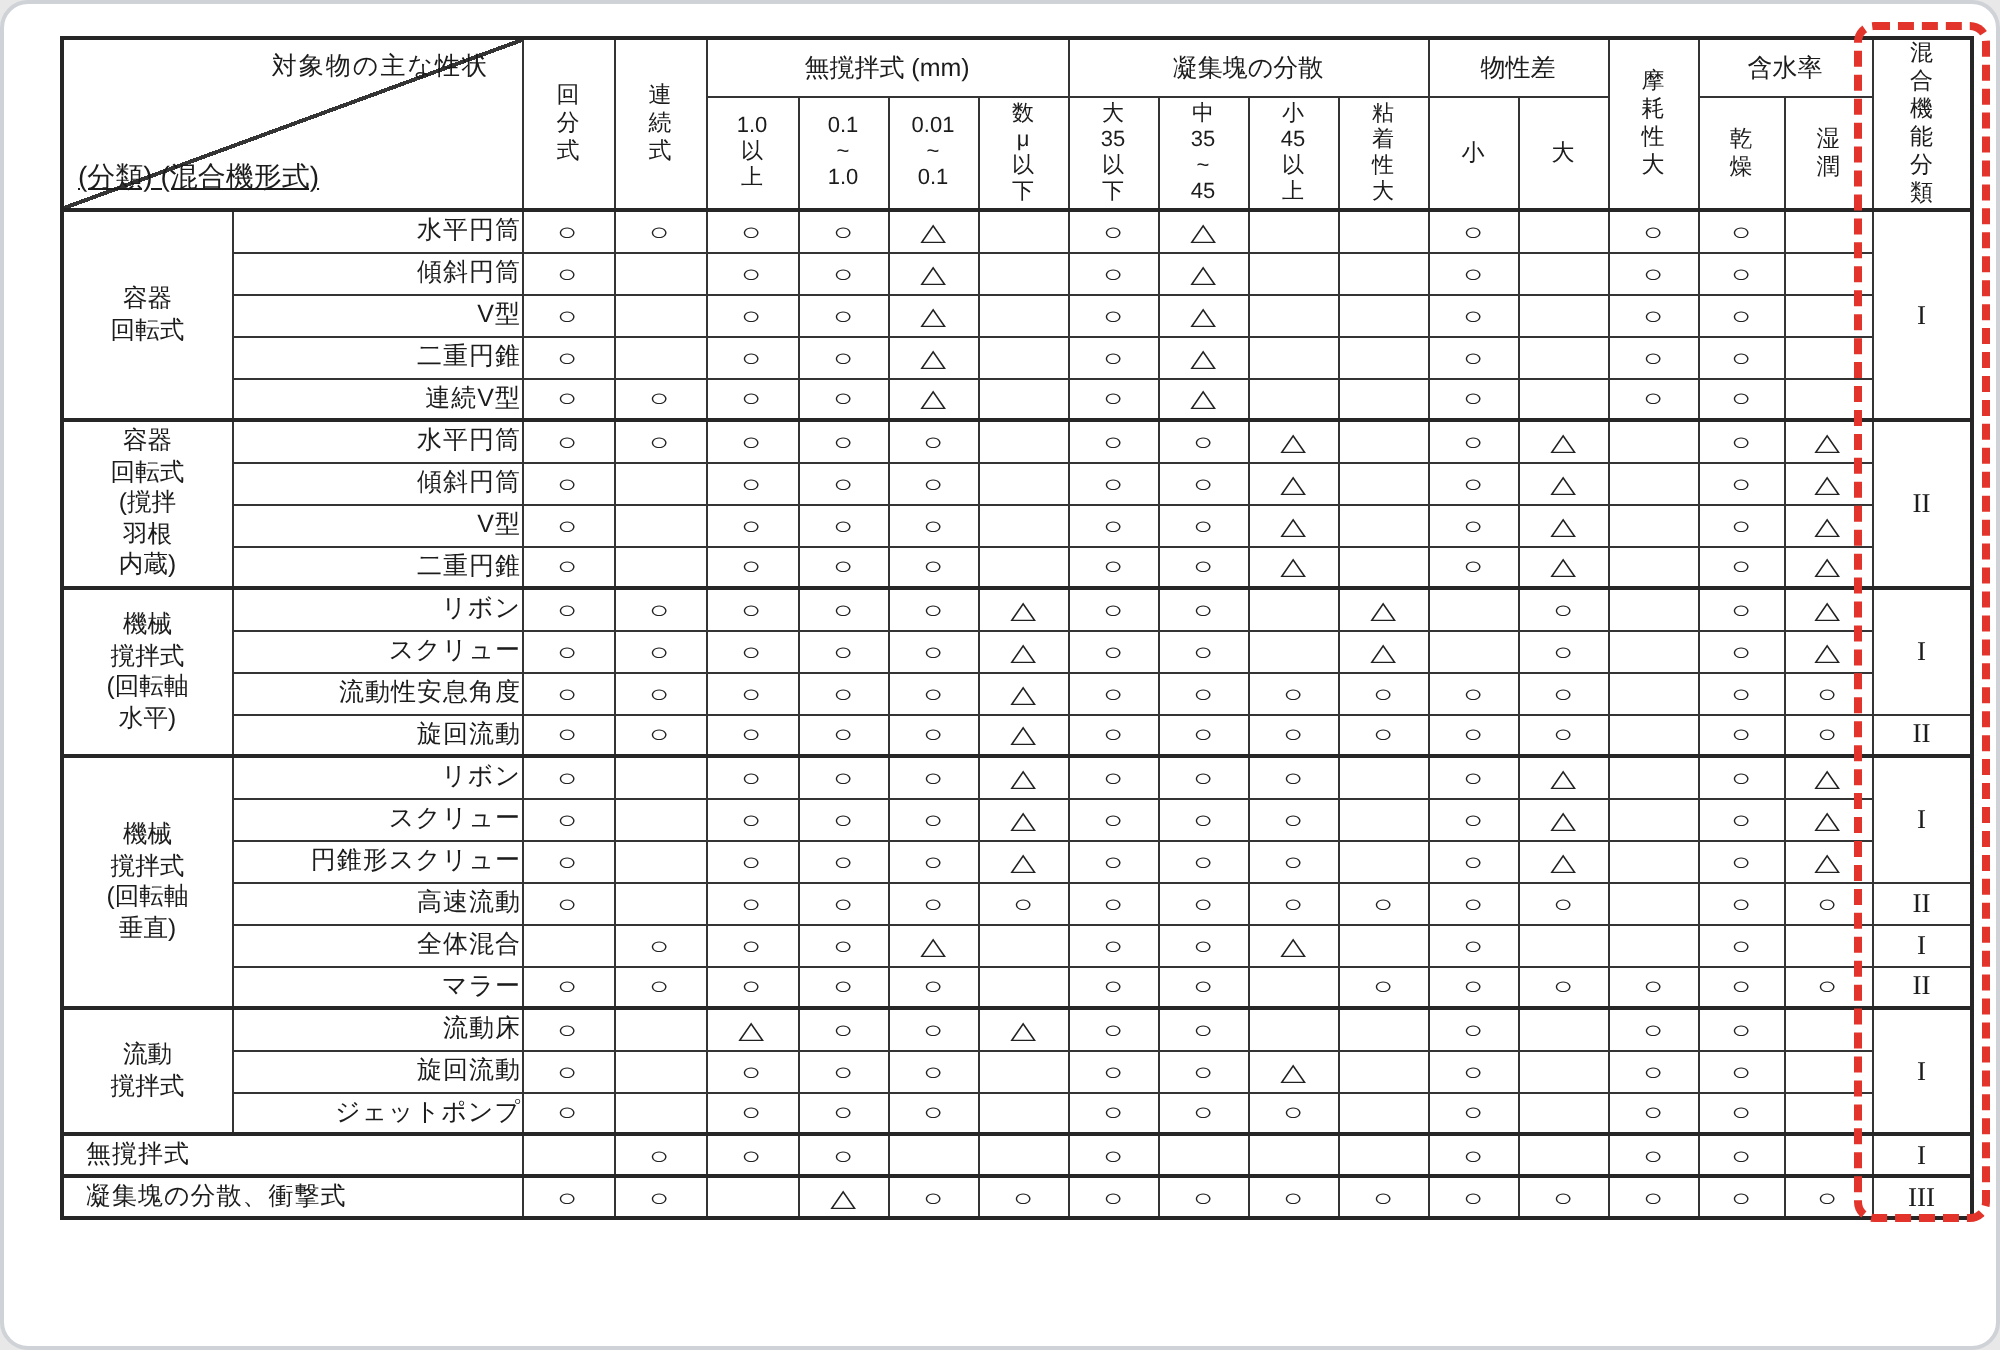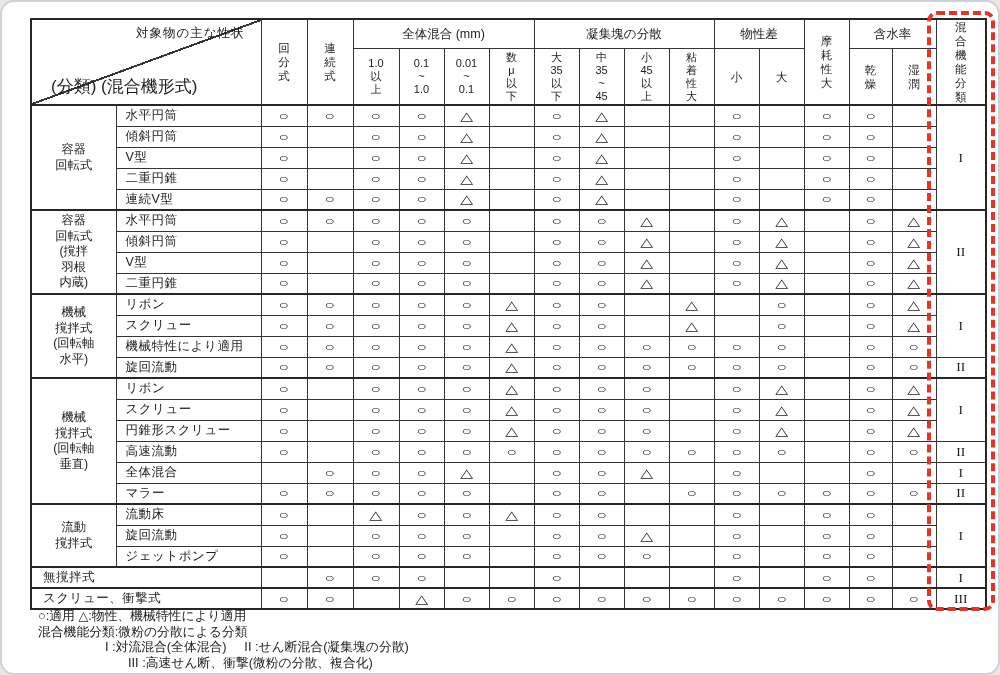--- a/index.html
+++ b/index.html
@@ -11,31 +11,31 @@
   table.main { border-collapse:collapse; table-layout:fixed; position:absolute; left:28px; top:16px; border:2px solid #262626; }
   th, td { border:1px solid #343434; padding:0; text-align:center; vertical-align:middle; font-weight:normal; overflow:hidden; }
   thead tr.h1 th { height:28px; font-size:12.5px; }
   thead tr.h2 th { height:55px; }
   tbody tr { height:21px; }
   tr.gstart th, tr.gstart td { border-top:2px solid #262626; }
   .vh div { font-size:11px; line-height:1.18; }
   .vh3 div { font-size:11.5px; line-height:1.22; }
   .glabel { font-size:12.3px; }
   .glabel div { line-height:1.26; }
-  .mlabel { text-align:left; padding-left:9px; font-size:12.5px; letter-spacing:0.5px; }
+  .mlabel { text-align:right; padding-left:9px; font-size:12.5px; letter-spacing:0.5px; }
   .fulllabel { text-align:left; padding-left:11px; font-size:12.5px; letter-spacing:0.5px; }
   .mc { font-size:12px; }
   .mark { display:inline-block; transform:scale(1.4,1); font-size:12px; color:#222; }
   .ccell { font-family:"Liberation Serif","DejaVu Serif",serif; font-size:13.5px; }
   .diag {
     position:relative;
     background:linear-gradient(to bottom right, transparent calc(50% - 1px), #343434 calc(50% - 1px), #343434 calc(50% + 1px), transparent calc(50% + 1px));
   }
   .dtop { position:absolute; top:5px; right:16px; font-size:12.5px; letter-spacing:1px; }
-  .dbot { position:absolute; bottom:6px; left:19px; font-size:17px; }
+  .dbot { position:absolute; bottom:6px; left:7px; font-size:14px;text-decoration:underline; }
   .hbox {
     position:absolute; left:925px; top:9px; width:68px; height:600px; box-sizing:border-box;
     border:4px dashed #e3342b; border-radius:10px; pointer-events:none;
   }
   .legend { position:absolute; left:36px; top:606px; font-size:12.8px; line-height:15.5px; white-space:pre; color:#222; }
   .legend .lg2 { margin-left:67px; }
   .legend .lg3 { margin-left:90px; }
 </style>
 </head>
 <body>
@@ -71,21 +71,21 @@
           <th rowspan="2" class="vh3">
             <div>回</div>
             <div>分</div>
             <div>式</div>
           </th>
           <th rowspan="2" class="vh3">
             <div>連</div>
             <div>続</div>
             <div>式</div>
           </th>
-          <th colspan="4">全体混合 (mm)</th>
+          <th colspan="4">無撹拌式 (mm)</th>
           <th colspan="4">凝集塊の分散</th>
           <th colspan="2">物性差</th>
           <th rowspan="2" class="vh3">
             <div>摩</div>
             <div>耗</div>
             <div>性</div>
             <div>大</div>
           </th>
           <th colspan="2">含水率</th>
           <th rowspan="2" class="vh3">
@@ -372,21 +372,21 @@
           <td class="mc"><span class="mark">○</span></td>
           <td class="mc"></td>
           <td class="mc"><span class="mark">△</span></td>
           <td class="mc"></td>
           <td class="mc"><span class="mark">○</span></td>
           <td class="mc"></td>
           <td class="mc"><span class="mark">○</span></td>
           <td class="mc"><span class="mark">△</span></td>
         </tr>
         <tr class="">
-          <td class="mlabel">機械特性により適用</td>
+          <td class="mlabel">流動性安息角度</td>
           <td class="mc"><span class="mark">○</span></td>
           <td class="mc"><span class="mark">○</span></td>
           <td class="mc"><span class="mark">○</span></td>
           <td class="mc"><span class="mark">○</span></td>
           <td class="mc"><span class="mark">○</span></td>
           <td class="mc"><span class="mark">△</span></td>
           <td class="mc"><span class="mark">○</span></td>
           <td class="mc"><span class="mark">○</span></td>
           <td class="mc"><span class="mark">○</span></td>
           <td class="mc"><span class="mark">○</span></td>
@@ -605,35 +605,34 @@
           <td class="mc"></td>
           <td class="mc"></td>
           <td class="mc"><span class="mark">○</span></td>
           <td class="mc"></td>
           <td class="mc"><span class="mark">○</span></td>
           <td class="mc"><span class="mark">○</span></td>
           <td class="mc"></td>
           <td class="ccell" rowspan="1">I</td>
         </tr>
         <tr class="gstart">
-          <td class="fulllabel" colspan="2">スクリュー、衝撃式</td>
+          <td class="fulllabel" colspan="2">凝集塊の分散、衝撃式</td>
           <td class="mc"><span class="mark">○</span></td>
           <td class="mc"><span class="mark">○</span></td>
           <td class="mc"></td>
           <td class="mc"><span class="mark">△</span></td>
           <td class="mc"><span class="mark">○</span></td>
           <td class="mc"><span class="mark">○</span></td>
           <td class="mc"><span class="mark">○</span></td>
           <td class="mc"><span class="mark">○</span></td>
           <td class="mc"><span class="mark">○</span></td>
           <td class="mc"><span class="mark">○</span></td>
           <td class="mc"><span class="mark">○</span></td>
           <td class="mc"><span class="mark">○</span></td>
           <td class="mc"><span class="mark">○</span></td>
           <td class="mc"><span class="mark">○</span></td>
           <td class="mc"><span class="mark">○</span></td>
           <td class="ccell" rowspan="1">III</td>
         </tr>
       </tbody>
   </table>
   <div class="hbox"></div>
-  <div class="legend" id="legend"><div class="lg0">○:適用 △:物性、機械特性により適用</div><div class="lg1">混合機能分類:微粉の分散による分類</div><div class="lg2">I :対流混合(全体混合)     II :せん断混合(凝集塊の分散)</div><div class="lg3">III :高速せん断、衝撃(微粉の分散、複合化)</div></div>
 </div>
 
 </body></html>

